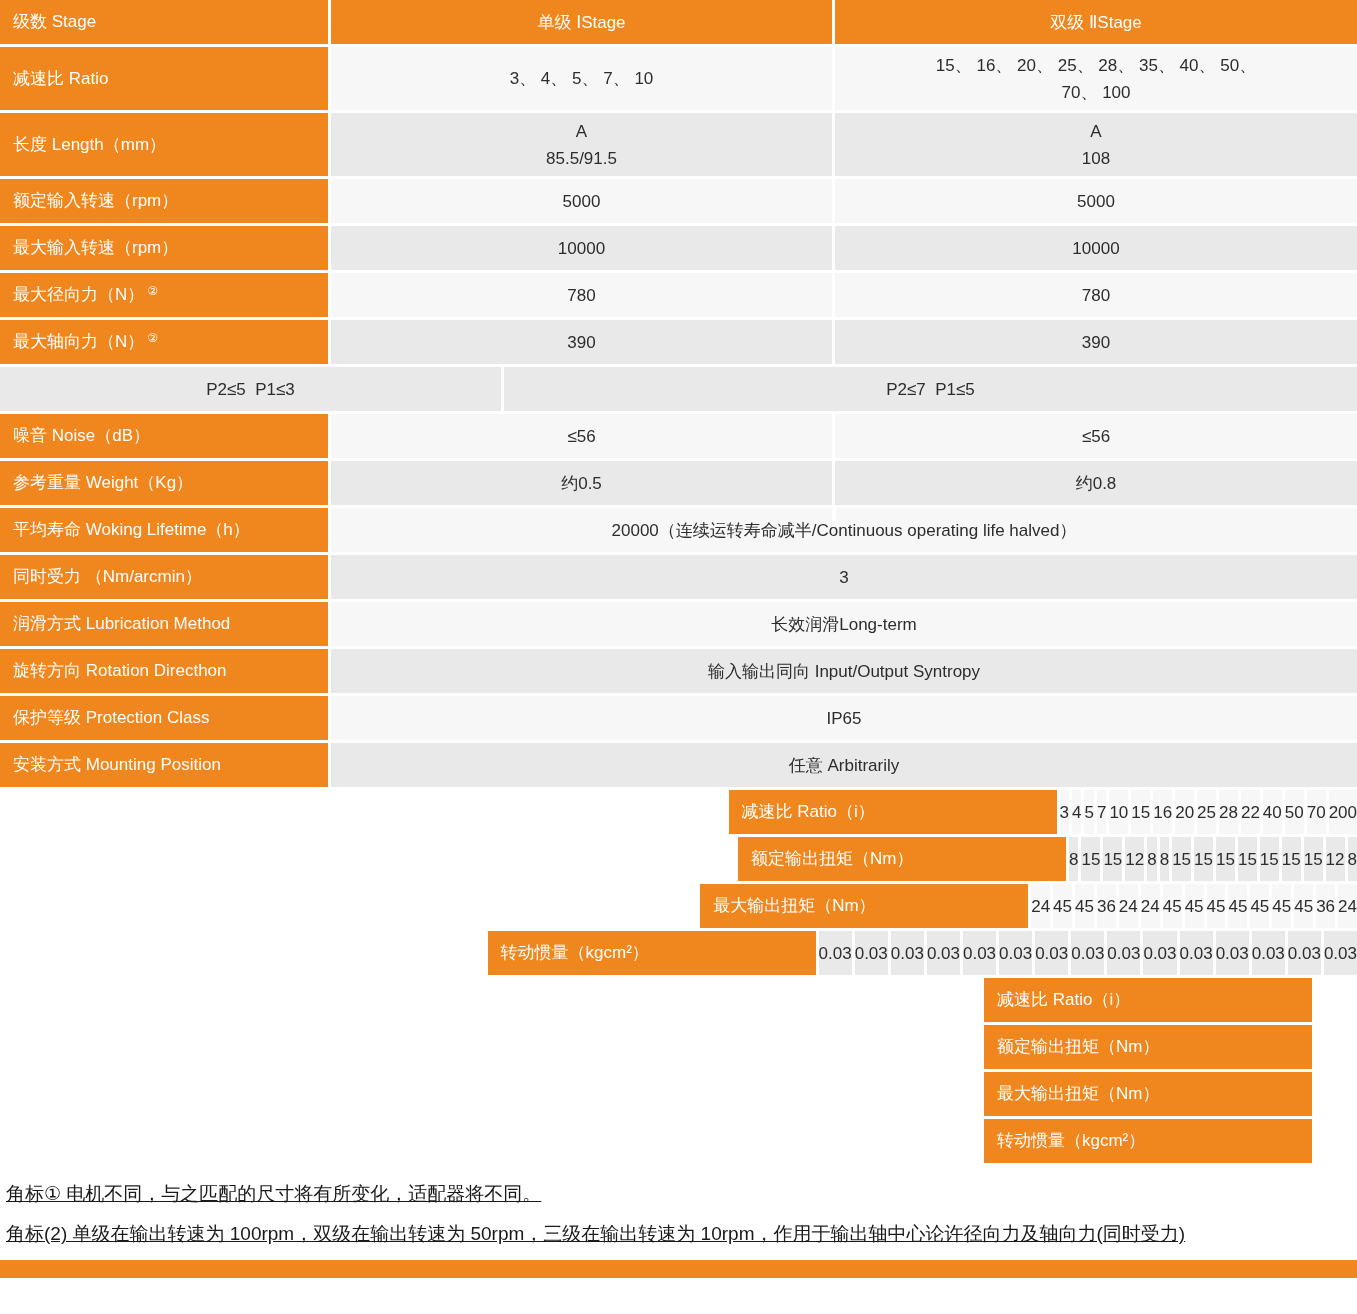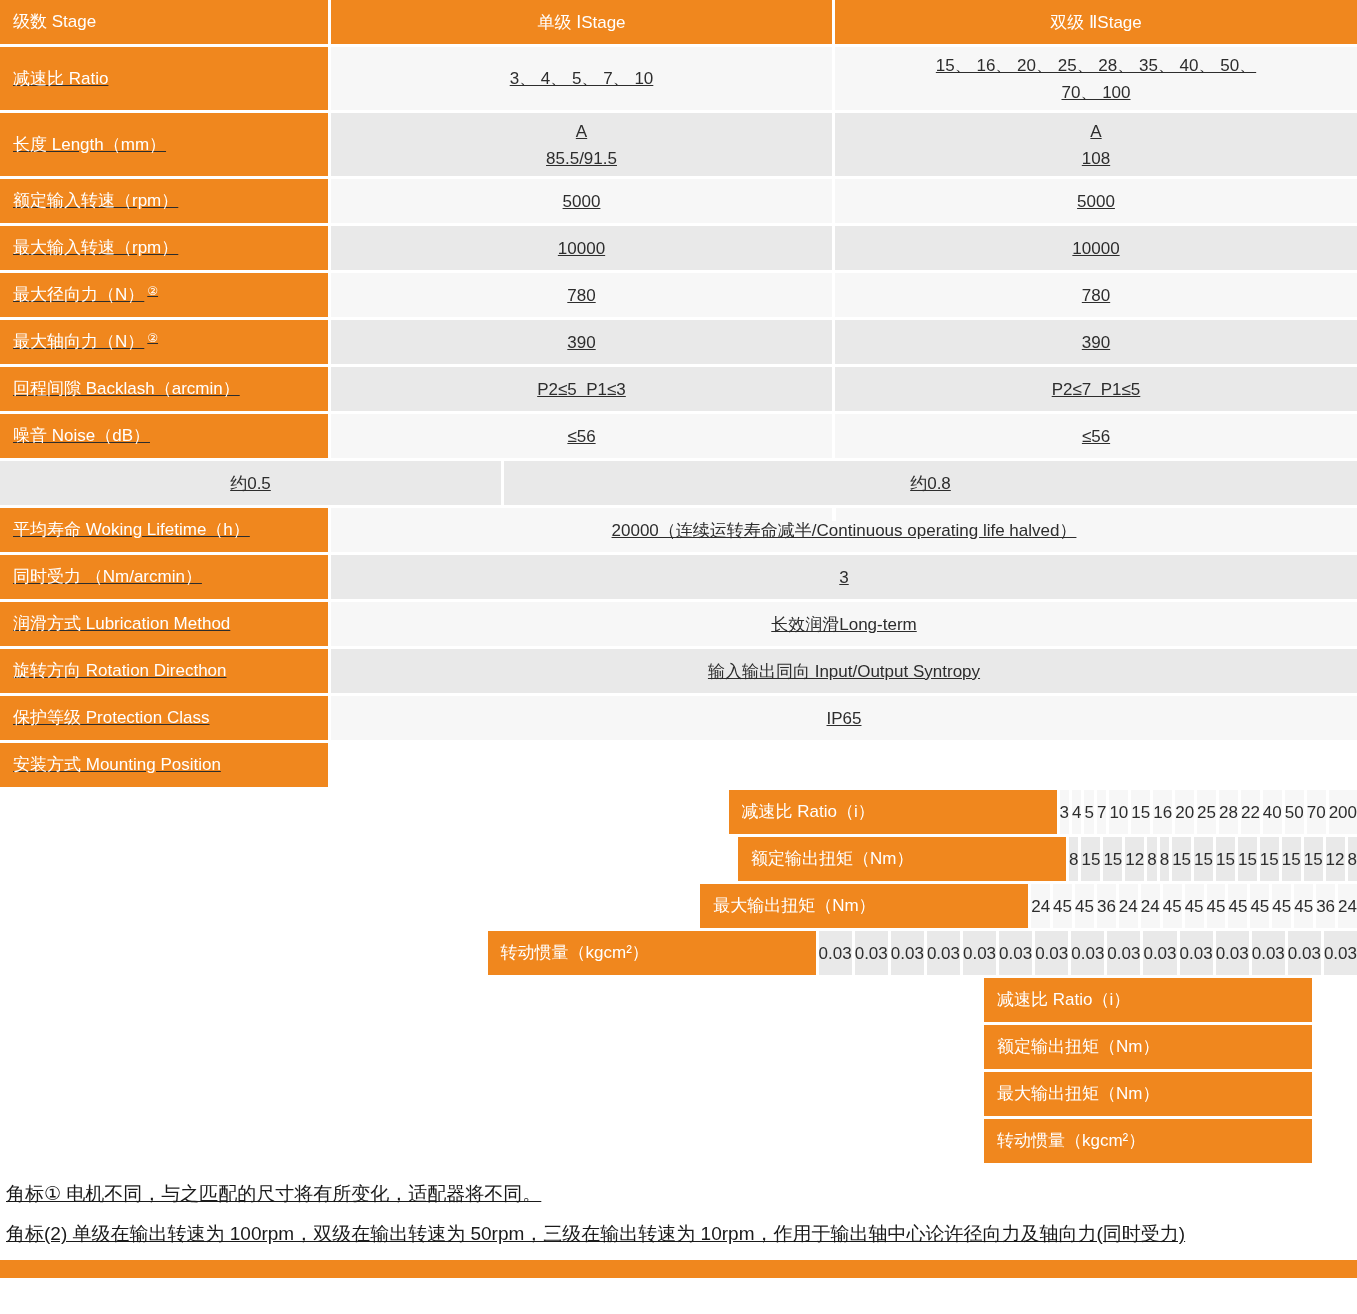--- a/index.html
+++ b/index.html
@@ -45,21 +45,21 @@
 <body>
 
 <div class="spec-table">
   <div class="row header">
     <div class="label">
       <span>级数 Stage</span>
     </div>
     <div class="cell c1 hdr">单级 ⅠStage</div>
     <div class="cell c2 hdr">双级 ⅡStage</div>
   </div>
-  <div id="spec-rows" style="display: flex; flex-direction: column; gap: 3px; text-decoration: underline;">
+  <div id="spec-rows" style="display: flex; flex-direction: column; gap: 3px;">
       <div class="row tall">
         <div class="label">
           <span>减速比 Ratio</span>
         </div>
         <div class="cell c1 bg-a">3、 4、 5、 7、 10</div>
         <div class="cell c2 bg-a">15、 16、 20、 25、 28、 35、 40、 50、
 70、 100</div>
       </div>
       <div class="row tall">
         <div class="label">
@@ -94,34 +94,34 @@
       </div>
       <div class="row">
         <div class="label">
           <span>最大轴向力（N）</span>
           <sup>②</sup>
         </div>
         <div class="cell c1 bg-b">390</div>
         <div class="cell c2 bg-b">390</div>
       </div>
       <div class="row">
-        <div class="label">
-          <span>回程间隙 Backlash（arcmin）</span>
-        </div>
         <div class="cell c1 bg-b">P2≤5&nbsp; P1≤3</div>
         <div class="cell c2 bg-b">P2≤7&nbsp; P1≤5</div>
       </div>
       <div class="row">
         <div class="label">
           <span>噪音 Noise（dB）</span>
         </div>
         <div class="cell c1 bg-a">≤56</div>
         <div class="cell c2 bg-a">≤56</div>
       </div>
       <div class="row">
+        <div class="label">
+          <span>参考重量 Weight（Kg）</span>
+        </div>
         <div class="cell c1 bg-b">约0.5</div>
         <div class="cell c2 bg-b">约0.8</div>
       </div>
       <div class="row">
         <div class="label">
           <span>平均寿命 Woking Lifetime（h）</span>
         </div>
         <div class="cell cspan bg-a">20000（连续运转寿命减半/Continuous operating life halved）</div>
         <div class="notch"></div>
       </div>
@@ -146,20 +146,21 @@
       <div class="row">
         <div class="label">
           <span>保护等级 Protection Class</span>
         </div>
         <div class="cell cspan bg-a">IP65</div>
       </div>
       <div class="row">
         <div class="label">
           <span>安装方式 Mounting Position</span>
         </div>
+        <div class="cell cspan bg-b">任意 Arbitrarily</div>
       </div>
     </div>
   <div id="grid-rows" style="display: flex; flex-direction: column; gap: 3px; align-items: flex-end;">
       <div class="row">
         <div class="label">
           <span>减速比 Ratio（i）</span>
         </div>
         <div class="cell grid-cell bg-a">3</div>
         <div class="cell grid-cell bg-a">4</div>
         <div class="cell grid-cell bg-a">5</div>

